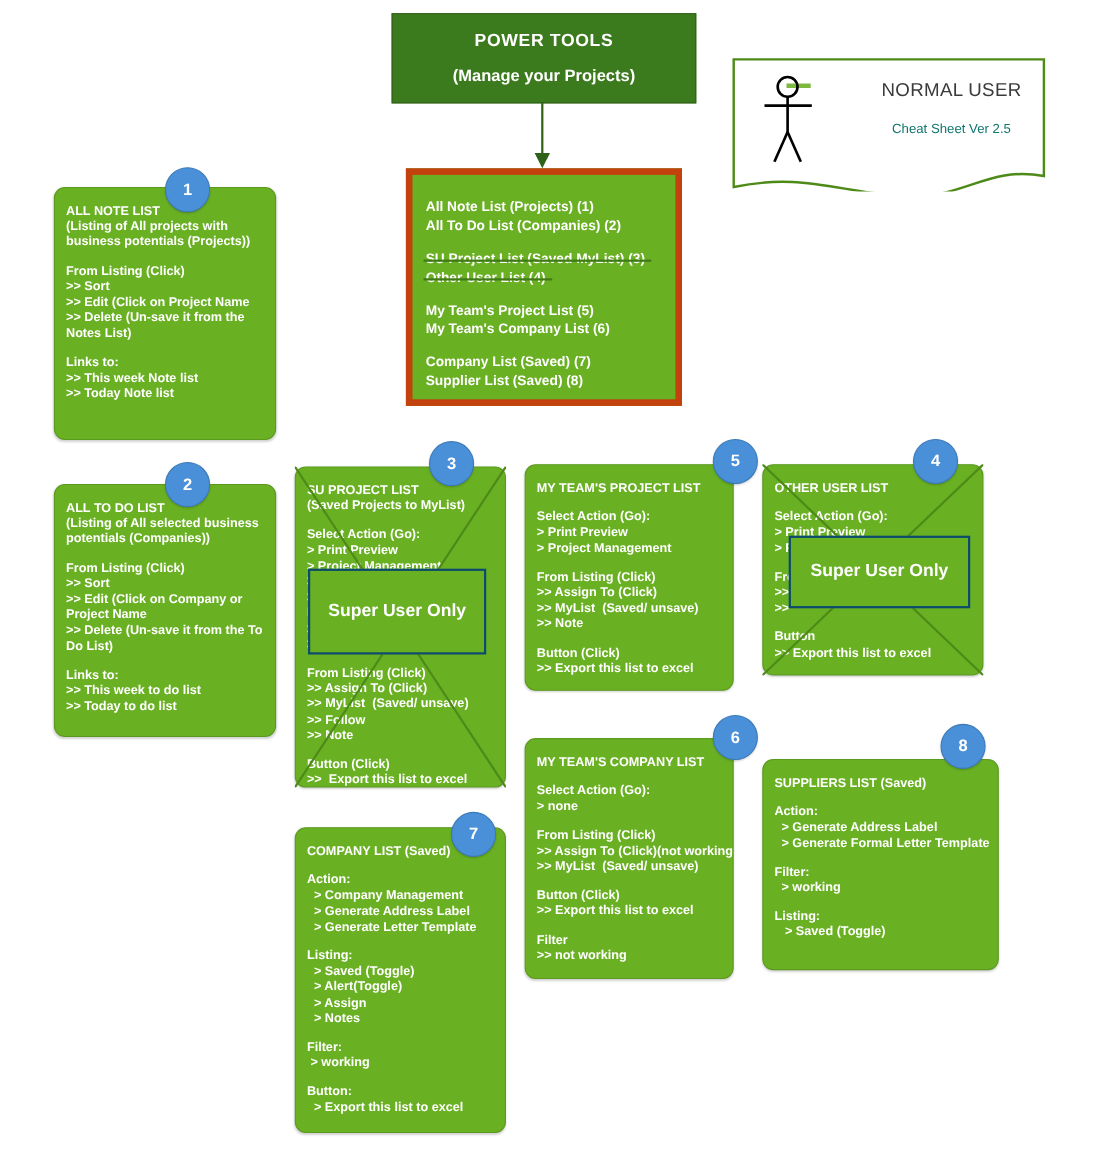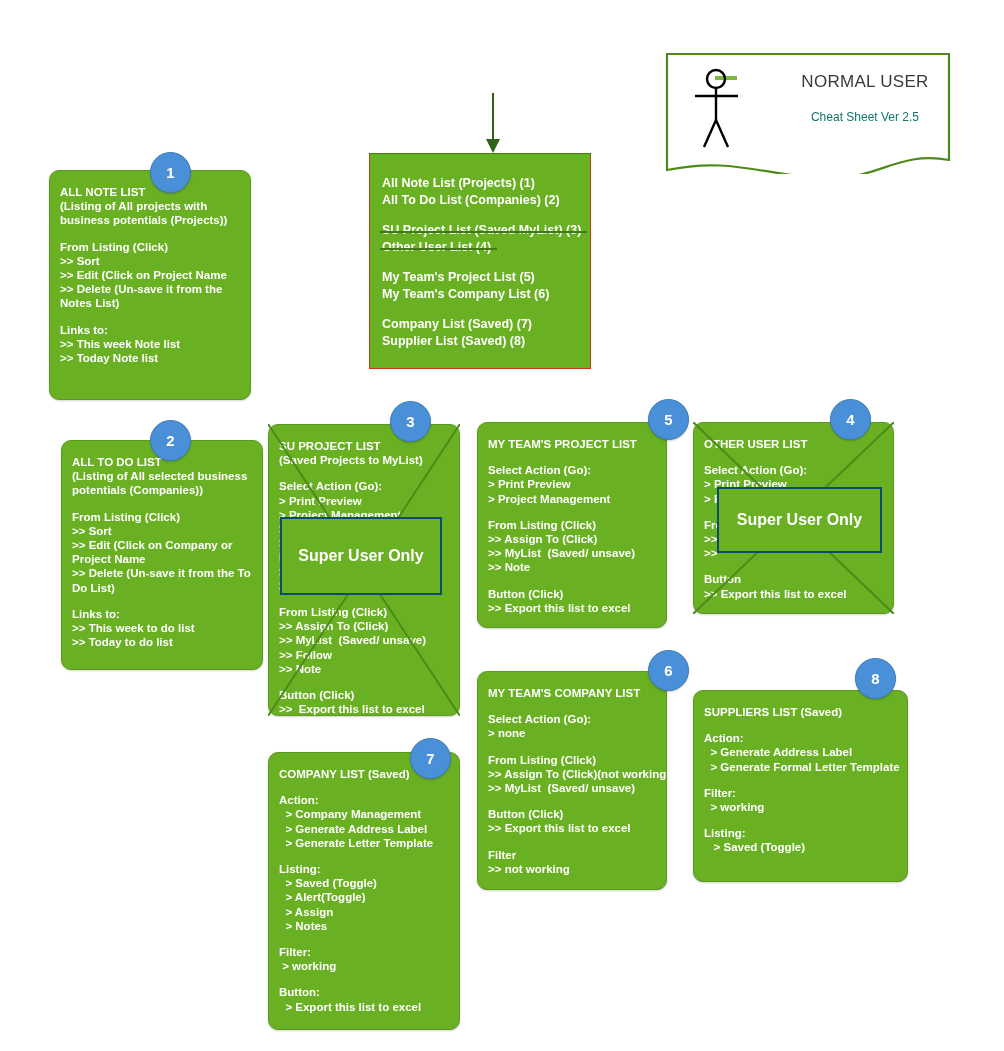--- a/index.html
+++ b/index.html
@@ -92,24 +92,24 @@
     top: 10px;
     width: 70px;
     height: 90px;
   }
 
   
   .center-list {
     position: absolute;
     left: 369px;
     top: 153px;
-    width: 222px;
+    width: 251px;
     height: 216px;
     background: #6ab023;
-    border: 1px solid #c2410c;
+    border: 6px solid #c2410c;
     box-sizing: border-box;
     color: #ffffff;
     font-size: 12.5px;
     font-weight: bold;
     padding: 21px 0 0 12px;
   }
   .center-list .row { line-height: 17px; position: relative; display: inline-block; }
   .center-list .row-wrap { line-height: 17px; }
   .center-list .gap { height: 13px; }
   .center-list .struck::after {
@@ -173,21 +173,21 @@
     font-size: 16px;
     font-weight: bold;
     display: flex;
     align-items: center;
     justify-content: center;
     z-index: 30;
   }
 
   
   #card1 { left: 49px;  top: 170px; width: 202px; height: 230px; }
-  #card2 { left: 61px;  top: 440px; width: 202px; height: 230px; }
+  #card2 { left: 49px;  top: 440px; width: 202px; height: 230px; }
   #card3 { left: 268px; top: 424px; width: 192px; height: 292px; }
   #card4 { left: 693px; top: 422px; width: 201px; height: 192px; }
   #card5 { left: 477px; top: 422px; width: 190px; height: 206px; }
   #card6 { left: 477px; top: 671px; width: 190px; height: 219px; }
   #card7 { left: 268px; top: 752px; width: 192px; height: 278px; }
   #card8 { left: 693px; top: 690px; width: 215px; height: 192px; }
 
   #badge1 { left: 150px; top: 152px; }
   #badge2 { left: 150px; top: 420px; }
   #badge3 { left: 390px; top: 401px; }
@@ -195,20 +195,24 @@
   #badge5 { left: 648px; top: 399px; }
   #badge6 { left: 648px; top: 650px; }
   #badge7 { left: 410px; top: 738px; }
   #badge8 { left: 855px; top: 658px; }
 </style>
 </head>
 <body>
 
 <div class="canvas">
 
+  <div class="header-box">
+    <div class="header-title">POWER TOOLS</div>
+    <div class="header-sub">(Manage your Projects)</div>
+  </div>
 
   <svg class="arrow-svg" viewBox="0 0 30 62">
     <line x1="15" y1="0" x2="15" y2="48" stroke="#2f6117" stroke-width="2"></line>
     <polygon points="8,46 22,46 15,60" fill="#2f6117"></polygon>
   </svg>
 
   <div class="user-card">
     <svg class="user-card-svg" viewBox="0 0 286 122" preserveAspectRatio="none">
       <path d="M2,2 L284,2 L284,108 C230,98 210,132 150,126 C90,120 60,106 2,118 Z" fill="#ffffff" stroke="#4d8a18" stroke-width="2.2"></path>
     </svg>

